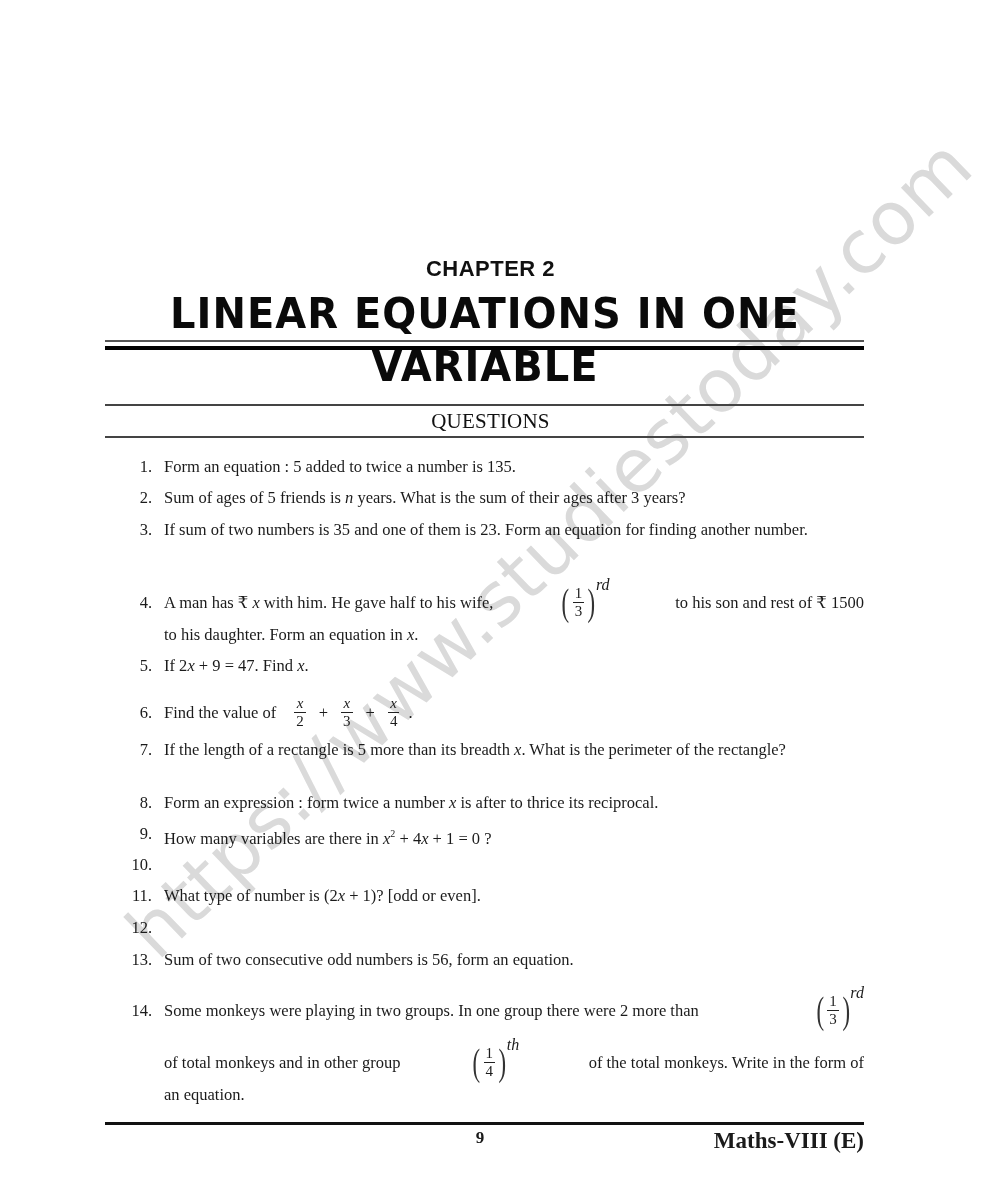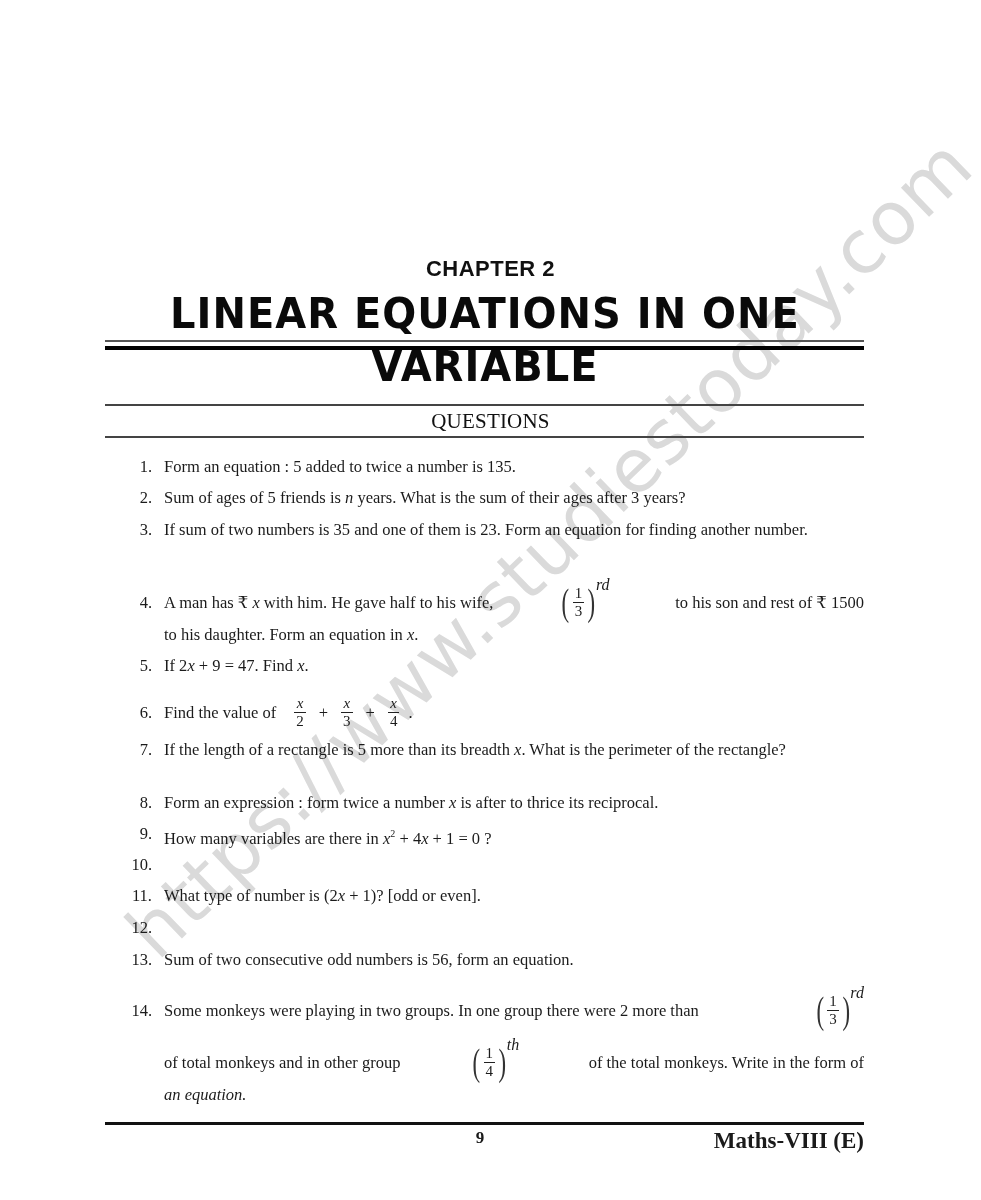--- a/index.html
+++ b/index.html
@@ -180,18 +180,18 @@
       <span class="paren">(</span>
       <span class="frac">
           <span class="n">1</span>
           <span class="d">4</span>
         </span>
       <span class="paren">)</span>
       <span class="sup">th</span>
     </span>
     <span> of the total monkeys. Write in the form of</span>
   </span>
-  <span class="body" style="top:96px;font-style:italic;">an equation.</span>
+  <span class="body" style="top:96px;">an equation.</span>
 </div>
 
 <div class="abs rule r-foot"></div>
 <div class="abs footer-page">9</div>
 <div class="abs footer-book">Maths-VIII (E)</div>
 
 </body></html>

